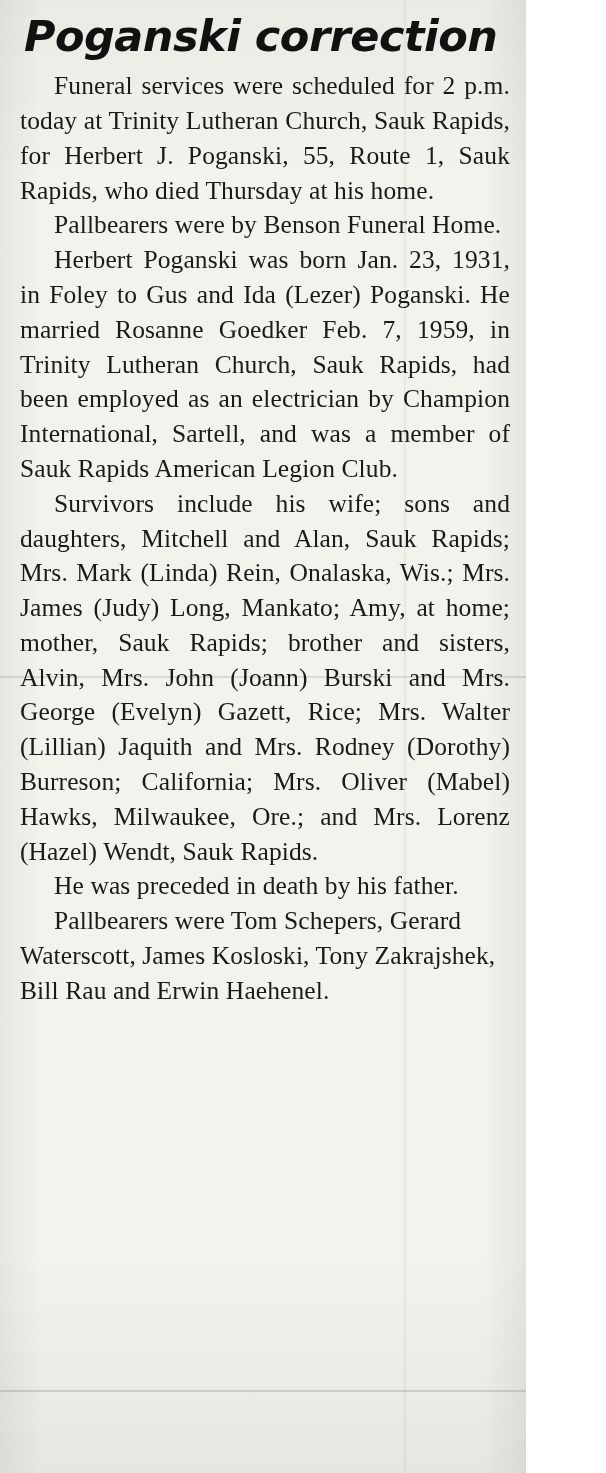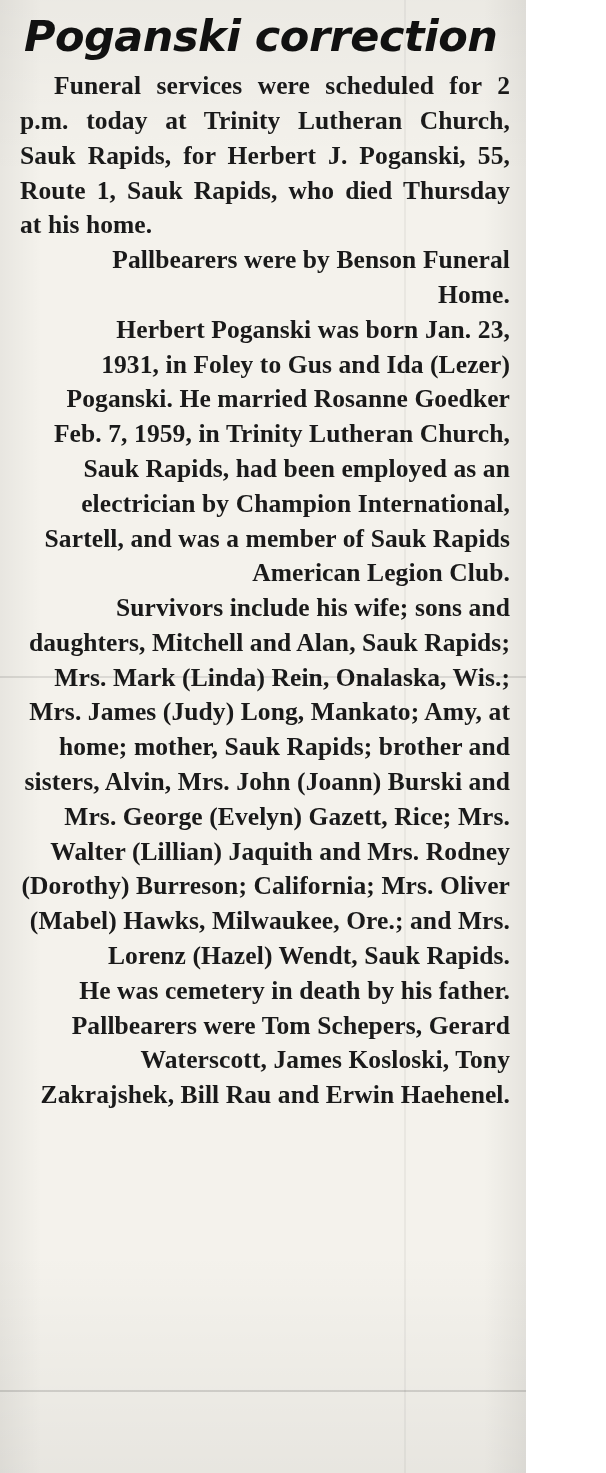--- a/index.html
+++ b/index.html
@@ -54,52 +54,51 @@
     letter-spacing: -0.5px;
     color: #111111;
     margin: 2px 0 10px 4px;
     text-rendering: optimizeLegibility;
   }
 
   .body-text {
     font-family: "Liberation Serif", serif;
     font-size: 25.5px;
     line-height: 1.365;
-    font-weight: bold;
+    font-weight: normal;
     color: #1a1a1a;
     text-align: justify;
     text-justify: inter-word;
     letter-spacing: 0.1px;
   }
   .para {
     margin: 0 0 0 0;
     text-indent: 34px;
     text-align: justify;
   }
   .para.last {
     text-align: left;
   }
   .para + .para {
     margin-top: 0px;
-    text-align: right;
   }
 </style>
 </head>
 <body>
 
 <div class="clipping">
 
   <div class="fold f1"></div>
   <div class="fold f2"></div>
   <div class="vfold v1"></div>
 
   <h1 class="headline">Poganski correction</h1>
 
   <div class="body-text">
     <p class="para">Funeral services were scheduled for 2 p.m. today at Trinity Lutheran Church, Sauk Rapids, for Herbert J. Poganski, 55, Route 1, Sauk Rapids, who died Thursday at his home.</p>
     <p class="para">Pallbearers were by Benson Funeral Home.</p>
     <p class="para">Herbert Poganski was born Jan. 23, 1931, in Foley to Gus and Ida (Lezer) Poganski. He married Rosanne Goedker Feb. 7, 1959, in Trinity Lutheran Church, Sauk Rapids, had been employed as an electrician by Champion International, Sartell, and was a member of Sauk Rapids American Legion Club.</p>
     <p class="para">Survivors include his wife; sons and daughters, Mitchell and Alan, Sauk Rapids; Mrs. Mark (Linda) Rein, Onalaska, Wis.; Mrs. James (Judy) Long, Mankato; Amy, at home; mother, Sauk Rapids; brother and sisters, Alvin, Mrs. John (Joann) Burski and Mrs. George (Evelyn) Gazett, Rice; Mrs. Walter (Lillian) Jaquith and Mrs. Rodney (Dorothy) Burreson; California; Mrs. Oliver (Mabel) Hawks, Milwaukee, Ore.; and Mrs. Lorenz (Hazel) Wendt, Sauk Rapids.</p>
-    <p class="para">He was cemetery in death by his father.</p>
+    <p class="para">He was preceded in death by his father.</p>
     <p class="para last">Pallbearers were Tom Schepers, Gerard Waterscott, James Kosloski, Tony Zakrajshek, Bill Rau and Erwin Haehenel.</p>
   </div>
 
 </div>
 
 </body></html>

